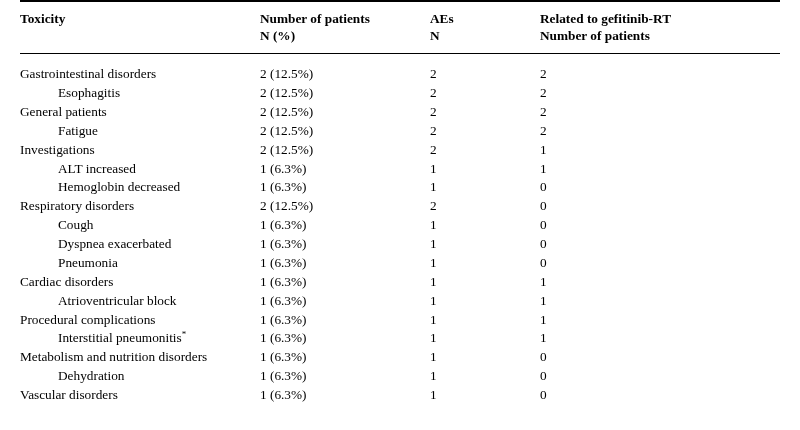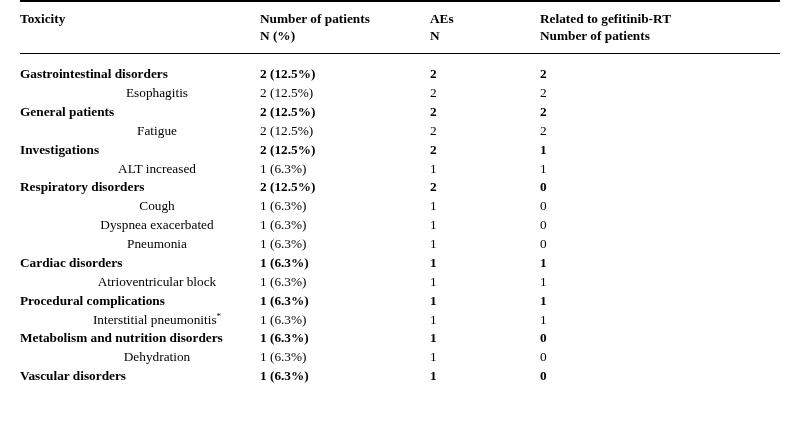--- a/index.html
+++ b/index.html
@@ -60,26 +60,25 @@
     display: block;
   }
 
   tbody td {
     padding: 1px 4px 1px 0;
     vertical-align: top;
     line-height: 1.27;
     white-space: nowrap;
   }
   tr.group td {
-    font-weight: bold;
+    font-weight: normal;
   }
   tr.item td.lbl {
     padding-left: 38px;
     font-weight: normal;
-    text-align: center;
   }
   tr.spacer-row td {
     height: 11px;
     padding: 0;
     font-size: 0;
     line-height: 0;
   }
   sup.mark {
     font-size: 9px;
     vertical-align: super;
@@ -155,20 +154,26 @@
           <td>2 (12.5%)</td>
           <td>2</td>
           <td>1</td>
         </tr>
         <tr class="item">
           <td class="lbl">ALT increased</td>
           <td>1 (6.3%)</td>
           <td>1</td>
           <td>1</td>
         </tr>
+        <tr class="item">
+          <td class="lbl">Hemoglobin decreased</td>
+          <td>1 (6.3%)</td>
+          <td>1</td>
+          <td>0</td>
+        </tr>
         <tr class="group">
           <td class="lbl">Respiratory disorders</td>
           <td>2 (12.5%)</td>
           <td>2</td>
           <td>0</td>
         </tr>
         <tr class="item">
           <td class="lbl">Cough</td>
           <td>1 (6.3%)</td>
           <td>1</td>

